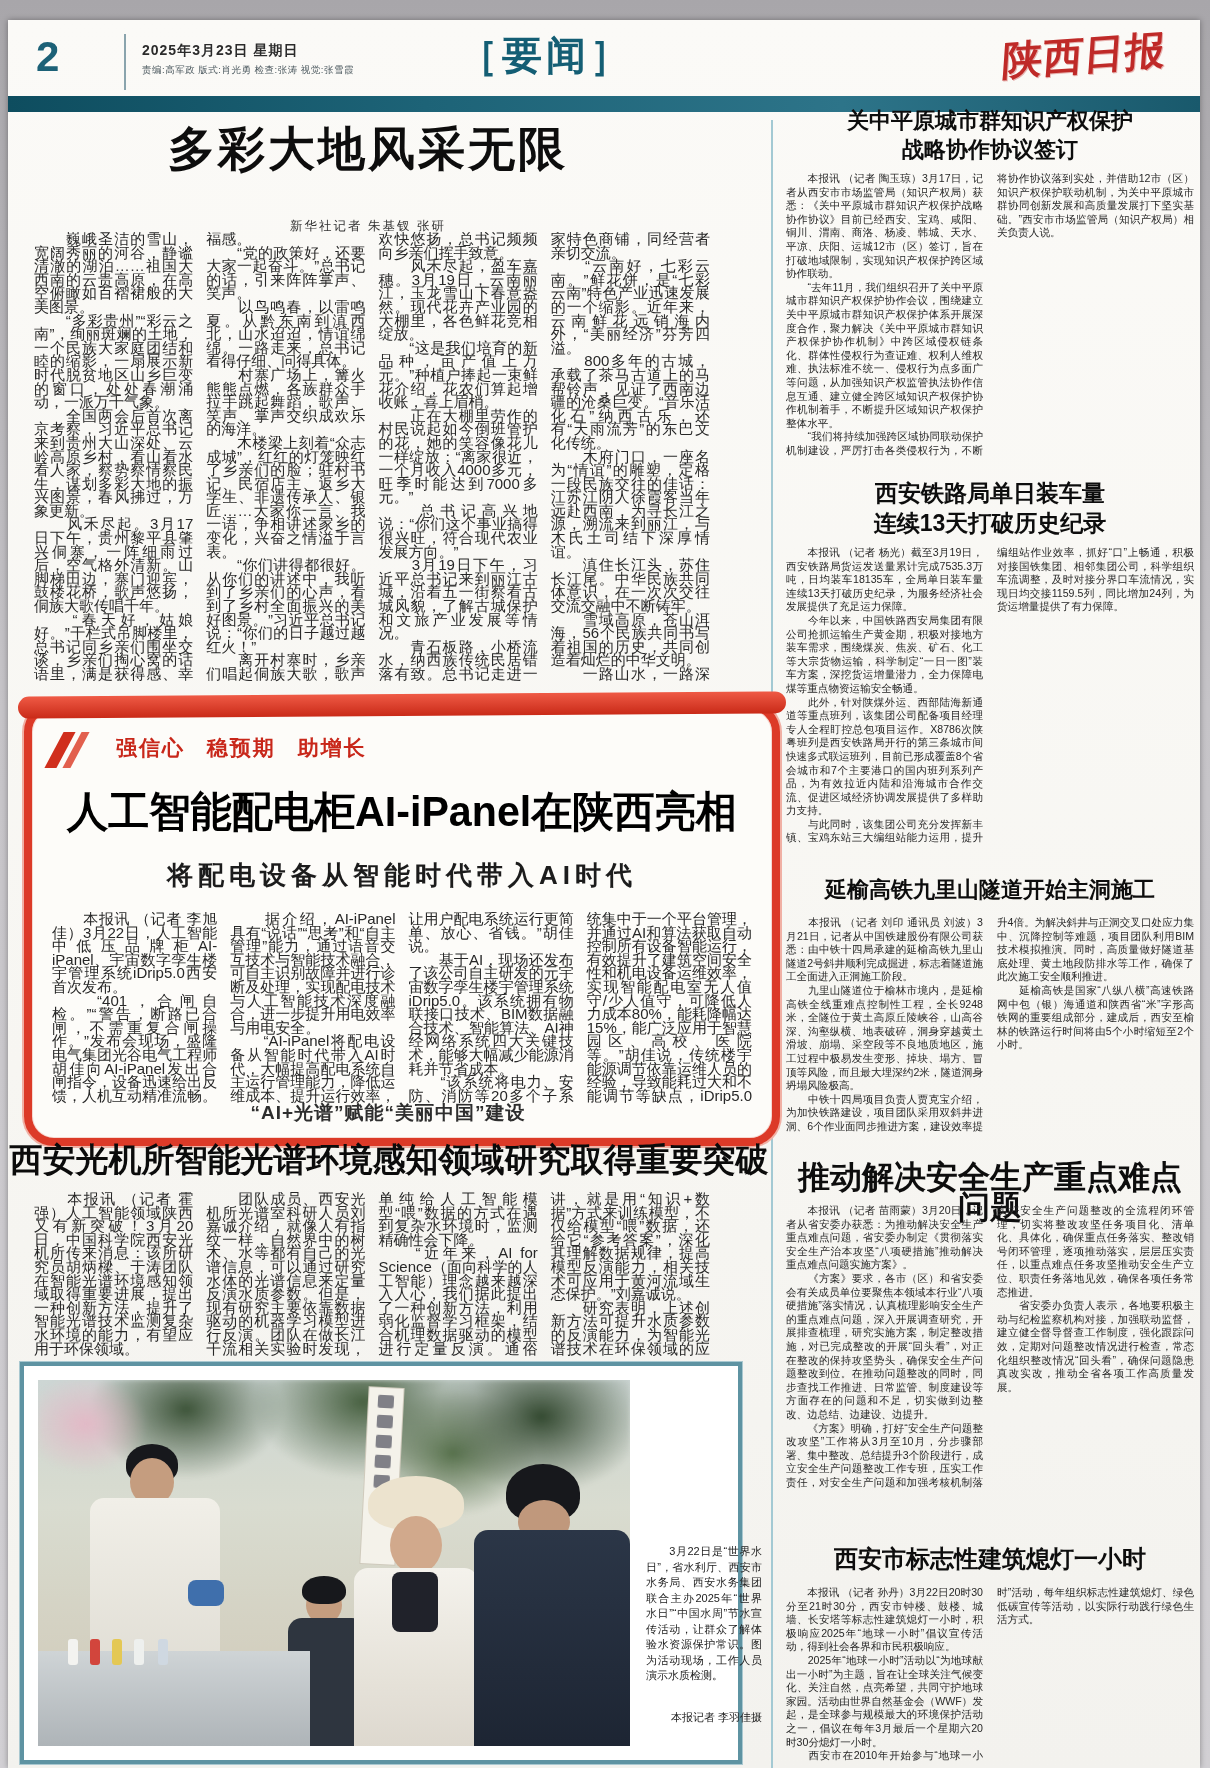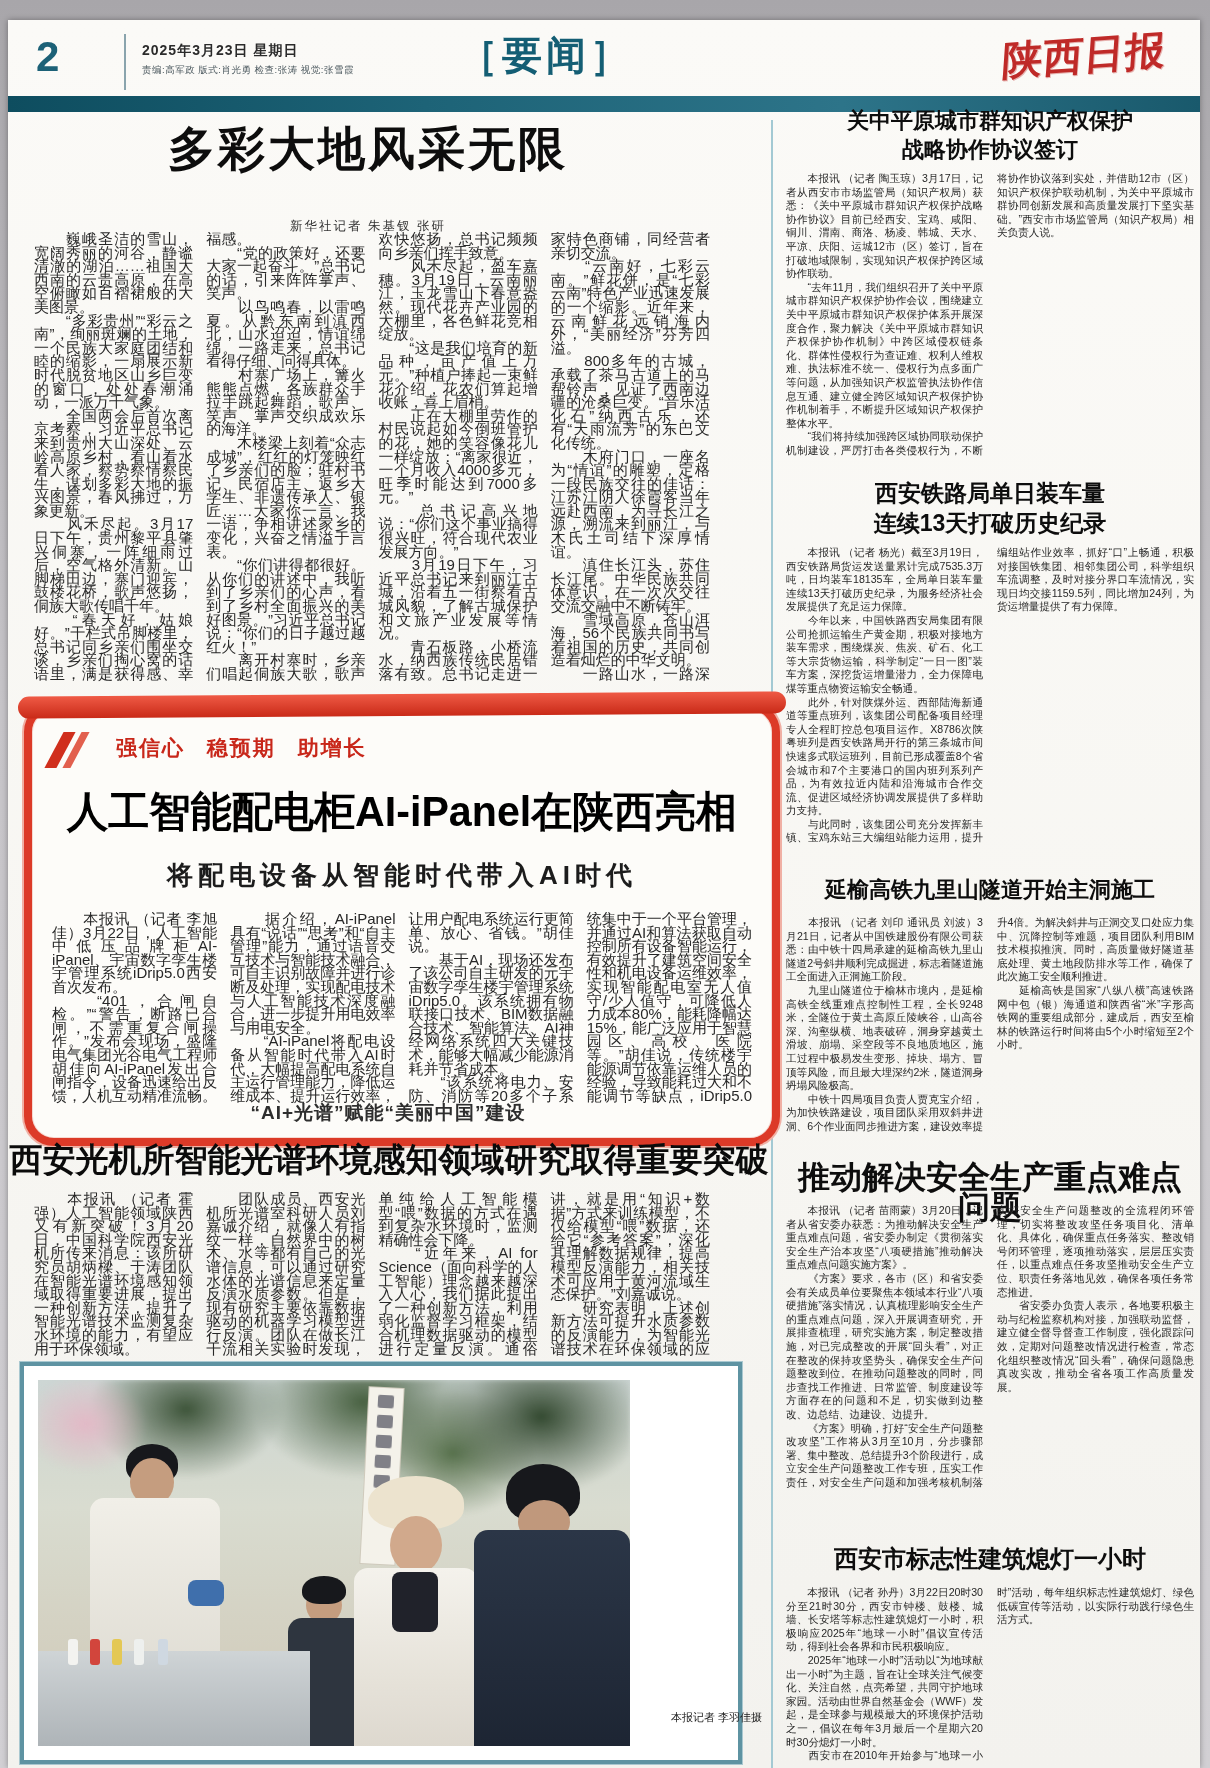--- a/index.html
+++ b/index.html
@@ -204,20 +204,21 @@
       <div class="head" style="left:480px;top:120px;width:52px;height:44px;background:#c2987a;"></div>
       <div class="person" style="left:436px;top:150px;width:156px;height:218px;background:linear-gradient(180deg,#2b3648,#1d2534);"></div>
 
       <div class="table"></div>
       <div class="bottle" style="left:30px;background:#f3f3f0;"></div>
       <div class="bottle" style="left:52px;background:#d8433a;"></div>
       <div class="bottle" style="left:74px;background:#e6c84e;"></div>
       <div class="bottle" style="left:96px;background:#eef0ee;"></div>
       <div class="bottle" style="left:120px;background:#cfd8e2;"></div>
     </div>
+    <div class="photo-caption">　　3月22日是“世界水日”，省水利厅、西安市水务局、西安水务集团联合主办2025年“世界水日”“中国水周”节水宣传活动，让群众了解体验水资源保护常识。图为活动现场，工作人员演示水质检测。</div>
     <div class="photo-credit">本报记者 李羽佳摄</div>
   </div>
 
   <div class="r-title r1t wide">关中平原城市群知识产权保护
 战略协作协议签订</div>
   <div class="r1b body-text cols2">　　本报讯 （记者 陶玉琼）3月17日，记者从西安市市场监管局（知识产权局）获悉：《关中平原城市群知识产权保护战略协作协议》目前已经西安、宝鸡、咸阳、铜川、渭南、商洛、杨凌、韩城、天水、平凉、庆阳、运城12市（区）签订，旨在打破地域限制，实现知识产权保护跨区域协作联动。
 　　“去年11月，我们组织召开了关中平原城市群知识产权保护协作会议，围绕建立关中平原城市群知识产权保护体系开展深度合作，聚力解决《关中平原城市群知识产权保护协作机制》中跨区域侵权链条化、群体性侵权行为查证难、权利人维权难、执法标准不统一、侵权行为点多面广等问题，从加强知识产权监管执法协作信息互通、建立健全跨区域知识产权保护协作机制着手，不断提升区域知识产权保护整体水平。
 　　“我们将持续加强跨区域协同联动保护机制建设，严厉打击各类侵权行为，不断将协作协议落到实处，并借助12市（区）知识产权保护联动机制，为关中平原城市群协同创新发展和高质量发展打下坚实基础。”西安市市场监管局（知识产权局）相关负责人说。</div>
 
   <div class="r-title r2t wide">西安铁路局单日装车量

